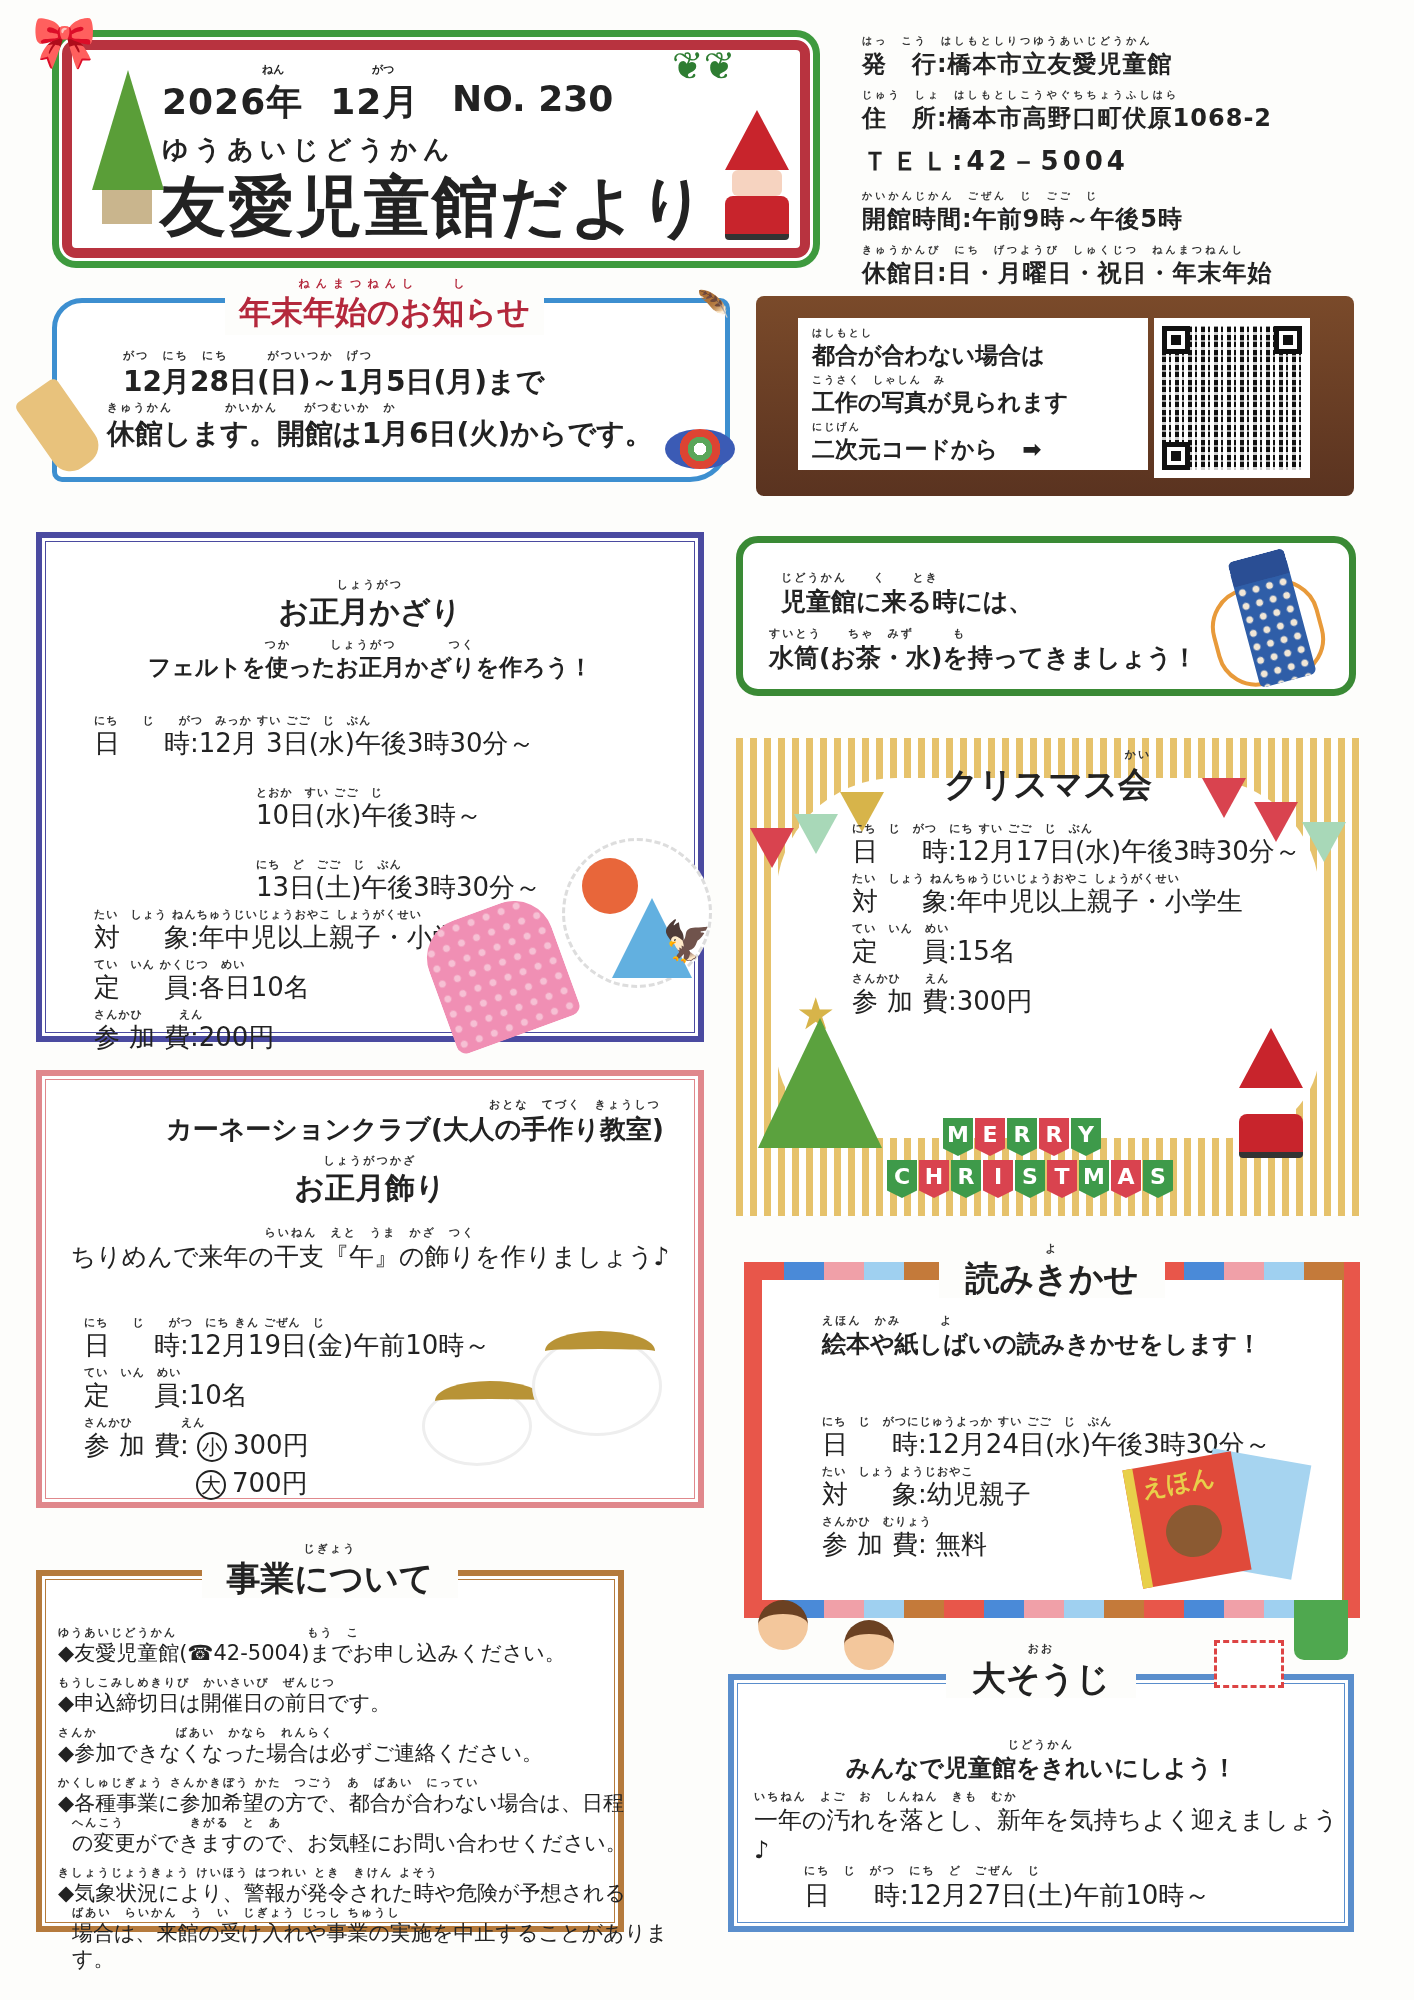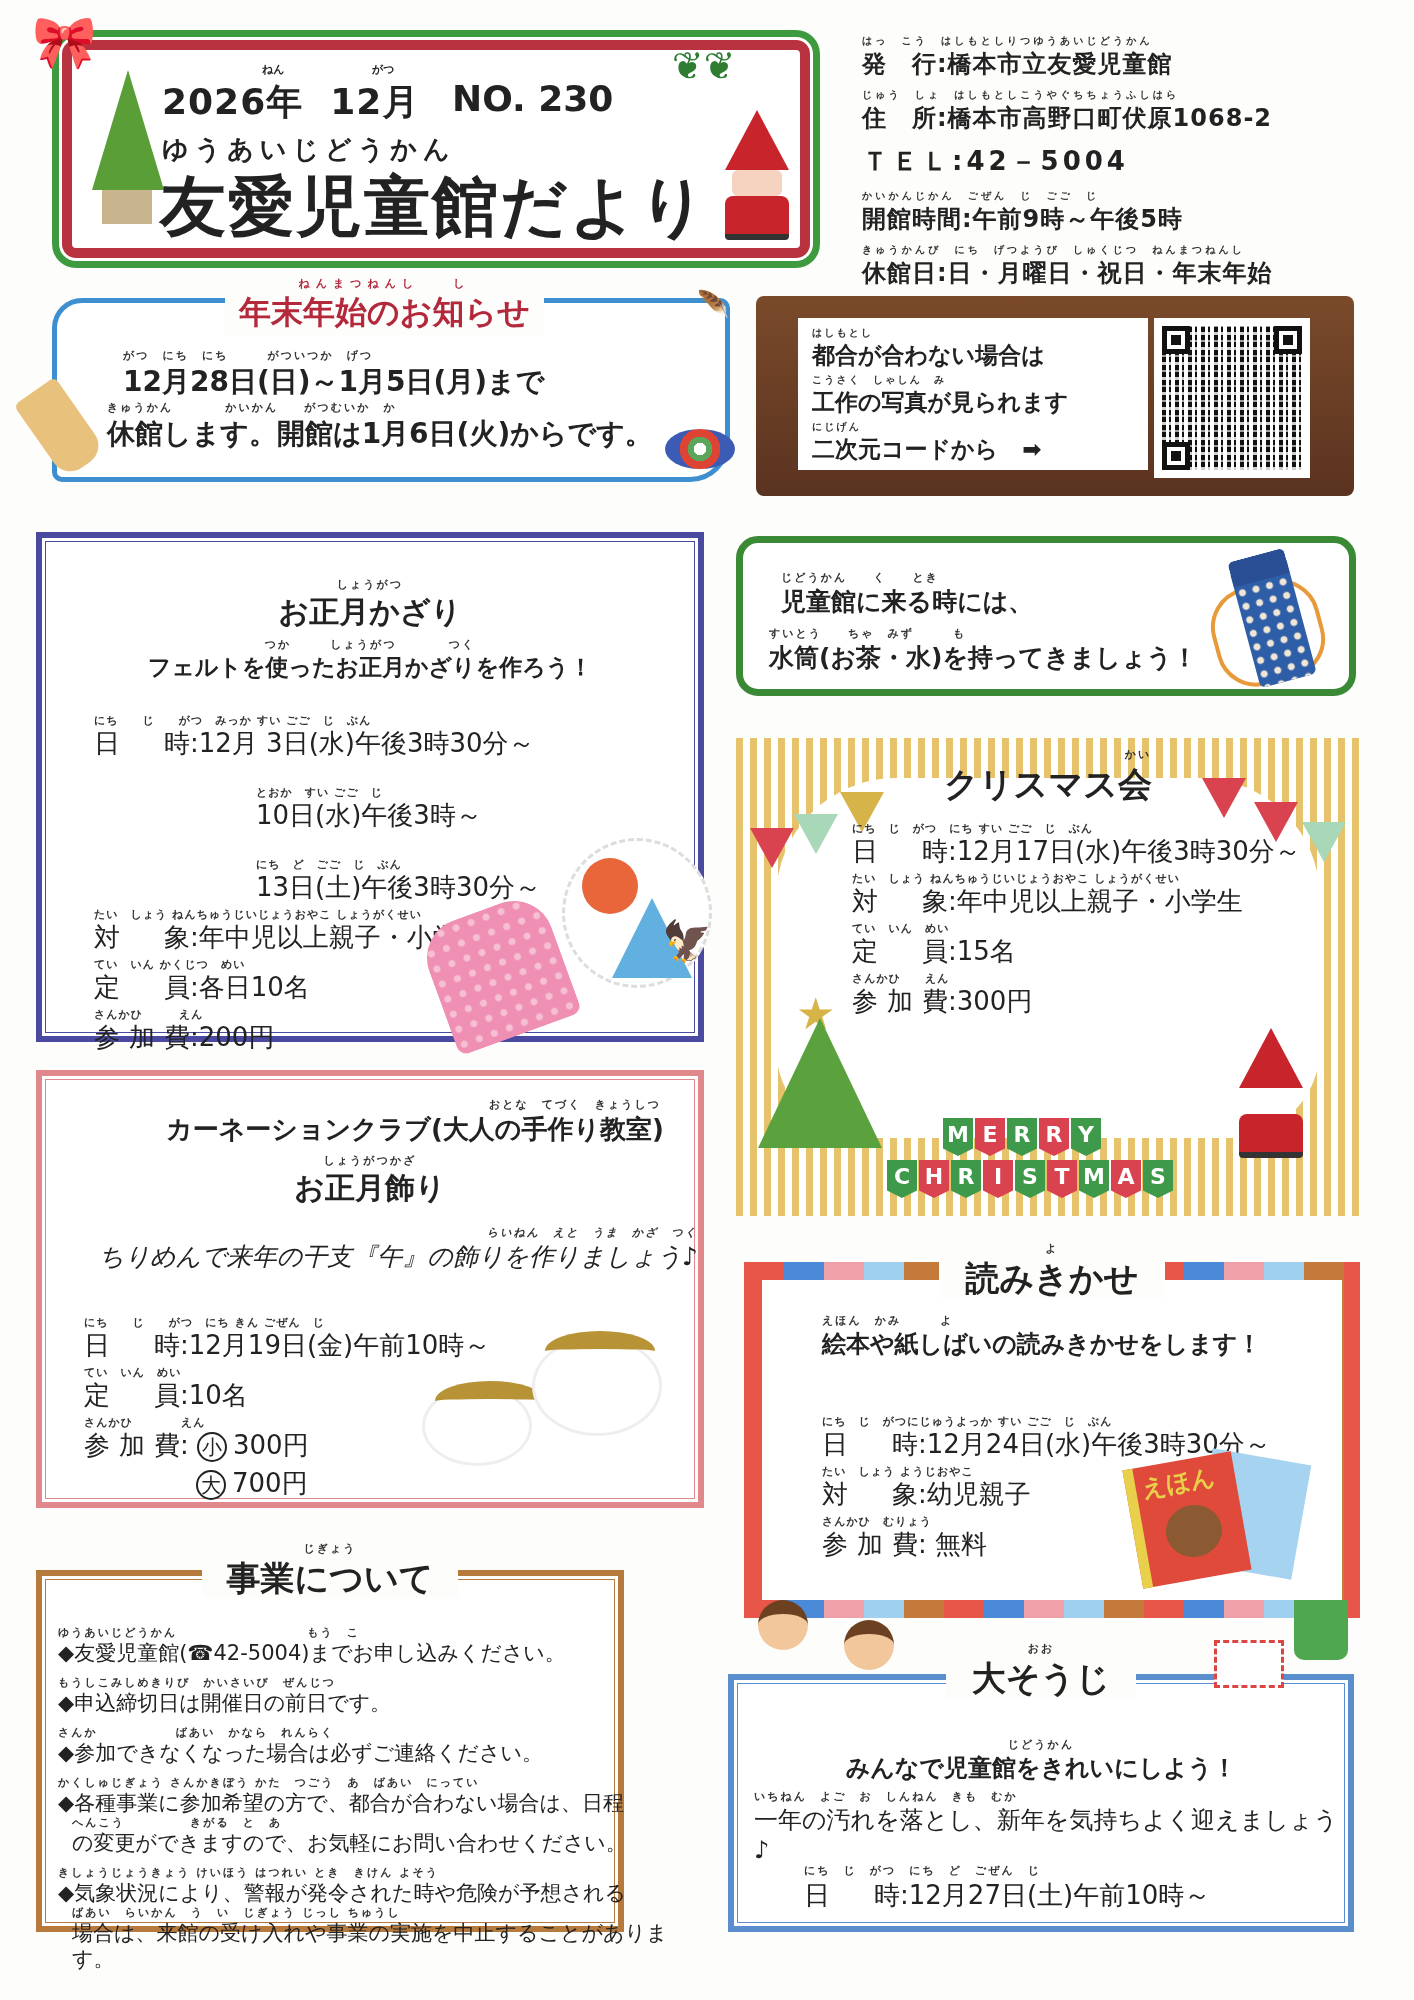--- a/index.html
+++ b/index.html
@@ -81,21 +81,21 @@
   .bunny { left: 392px; top: 370px; width: 130px; height: 130px; background: radial-gradient(circle, #f6c0d4 3px, transparent 4px) 0 0/16px 16px, #f08fb4; border-radius: 40px 40px 10px 10px; transform: rotate(-20deg); }
   .fuji-cloud { left: 520px; top: 300px; width: 150px; height: 150px; border-radius: 50%; border: 3px dashed #ddd; background: #fff; }
   .sun { left: 540px; top: 320px; width: 56px; height: 56px; border-radius: 50%; background: #e8663a; }
   .fuji { left: 570px; top: 360px; width: 0; height: 0; border-left: 40px solid transparent; border-right: 40px solid transparent; border-bottom: 80px solid #62b0e0; }
   .hawk { left: 620px; top: 380px; font-size: 40px; color: #6b4a2a; }
 
   
   #carnation { left: 36px; top: 1070px; width: 668px; height: 438px; border: 6px solid #e0888c; box-shadow: inset 0 0 0 3px #fff, inset 0 0 0 4px #e0888c; background: #fff; }
   #carn-title { left: 0; width: 100%; top: 22px; text-align: center; font-size: 26px; font-weight: 900; margin-left: 45px; }
   #carn-sub { left: 0; width: 100%; top: 78px; text-align: center; font-size: 30px; font-weight: 900; }
-  #carn-desc { left: 0; width: 100%; top: 150px; text-align: right; font-size: 25px; font-style: italic; }
+  #carn-desc { left: 0; width: 100%; top: 150px; text-align: center; font-size: 25px; }
   .circled { display: inline-block; width: 30px; height: 30px; border: 2px solid #222; border-radius: 50%; text-align: center; line-height: 26px; font-size: 20px; margin-right: 6px; }
   .horse { width: 130px; height: 100px; background: #fff; border: 3px solid #eee; border-radius: 50%; }
   .horse-mane { position: absolute; top: -8px; left: 10px; width: 110px; height: 40px; border-top: 18px solid #b89336; border-radius: 50% 50% 0 0; }
 
   
   #xmas { left: 736px; top: 738px; width: 624px; height: 478px; background: repeating-linear-gradient(90deg, #e6c26b 0 7px, #fff 7px 14px); }
   #xmas-inner { left: 40px; top: 40px; width: 544px; height: 360px; background: #fff; border-radius: 120px 120px 90px 90px; }
   #xmas-title { left: 0; width: 624px; top: 10px; text-align: center; font-size: 34px; font-weight: 900; }
   .flag { width: 0; height: 0; border-left: 22px solid transparent; border-right: 22px solid transparent; border-top: 40px solid; }
   .xtree { left: 22px; top: 280px; width: 0; height: 0; border-left: 62px solid transparent; border-right: 62px solid transparent; border-bottom: 130px solid #5ba23e; }

